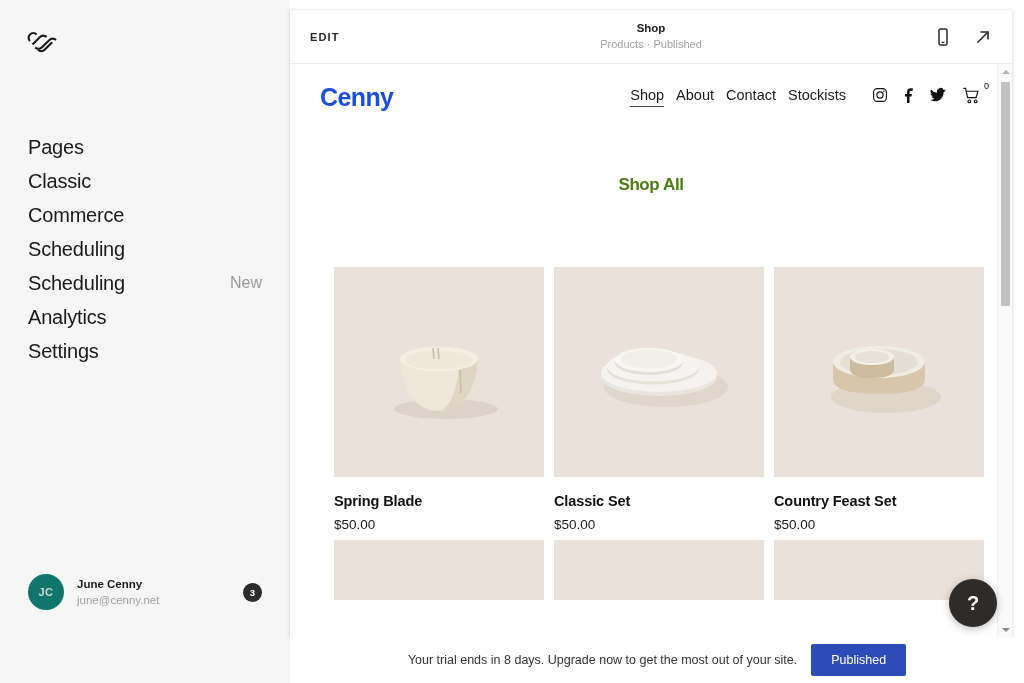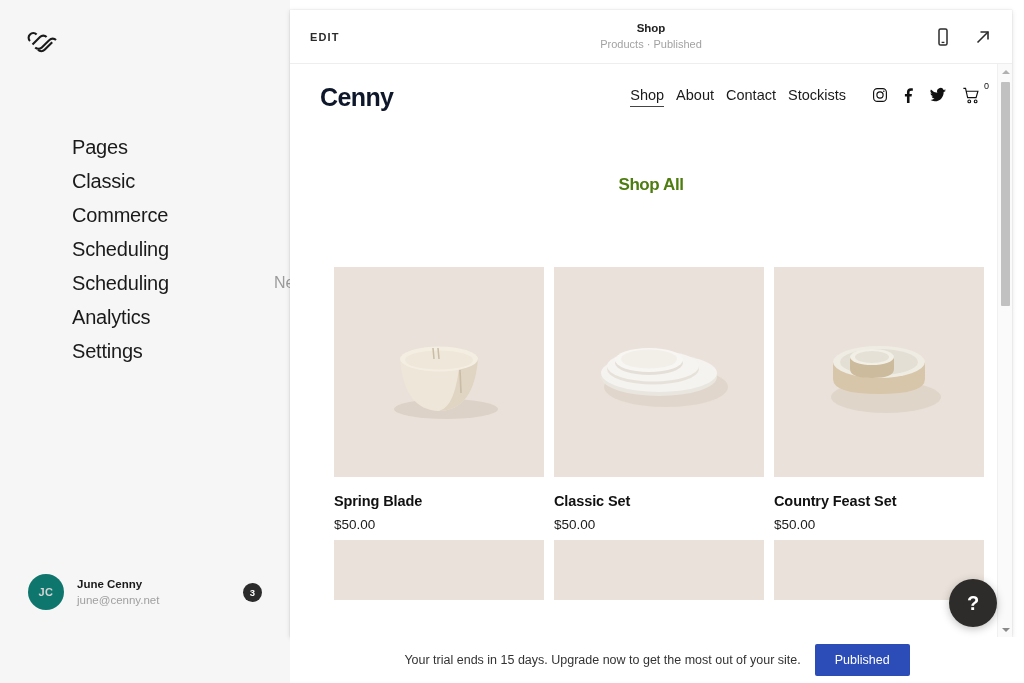--- a/index.html
+++ b/index.html
@@ -11,21 +11,21 @@
   }
   #app { position: relative; width: 1024px; height: 683px; background: #ffffff; }
 
   
   #sidebar {
     position: absolute; left: 0; top: 0;
     width: 290px; height: 683px;
     background: #f6f6f6;
   }
   #sq-logo { position: absolute; left: 26px; top: 24px; width: 34px; height: 34px; }
-  #nav-list { position: absolute; left: 0; top: 130px; width: 290px; margin-left: 44px; }
+  #nav-list { position: absolute; left: 0; top: 130px; width: 290px; }
   .nav-row {
     position: relative; height: 34px;
     display: flex; align-items: center;
     padding-left: 28px; padding-right: 28px;
     cursor: pointer;
   }
   .nav-label {
     font-size: 20px; font-weight: 500; color: #1a1a1a;
     letter-spacing: -0.2px; line-height: 1;
   }
@@ -89,21 +89,21 @@
   #site {
     position: relative; width: 722px; height: 573px;
     background: #ffffff; overflow: hidden;
   }
   #site-header {
     position: relative; height: 66px;
     display: flex; align-items: center;
     padding: 0 30px 0 30px;
   }
   #site-logo {
-    font-size: 25px; font-weight: 700; color: #0f172a; letter-spacing: -0.6px;
+    font-size: 25px; font-weight: 700; color: #1d4ed8; letter-spacing: -0.6px;
     cursor: pointer;
   }
   #site-nav {
     margin-left: auto; display: flex; align-items: center; gap: 12px;
   }
   .site-nav-link {
     font-size: 14.5px; color: #1a1a1a; cursor: pointer;
     padding-bottom: 3px; border-bottom: 1.5px solid transparent;
   }
   .site-nav-link.active { border-bottom-color: #444; }
@@ -370,17 +370,17 @@
       <div id="sb-thumb"></div>
       <div id="sb-down">
           <span class="sb-arrow down"></span>
         </div>
     </div>
   </div>
 
   <div id="help-btn">?</div>
 
   <div id="trial-bar">
-    <span id="trial-text">Your trial ends in 15 days. Upgrade now to get the most out of your site.</span>
+    <span id="trial-text">Your trial ends in 8 days. Upgrade now to get the most out of your site.</span>
     <button id="subscribe-btn">Published</button>
   </div>
 
 </div>
 
 </body></html>

